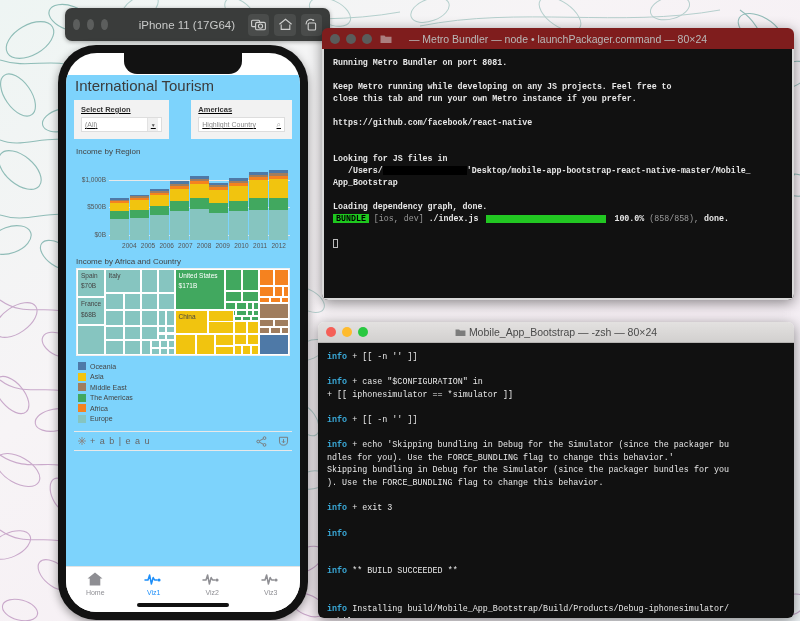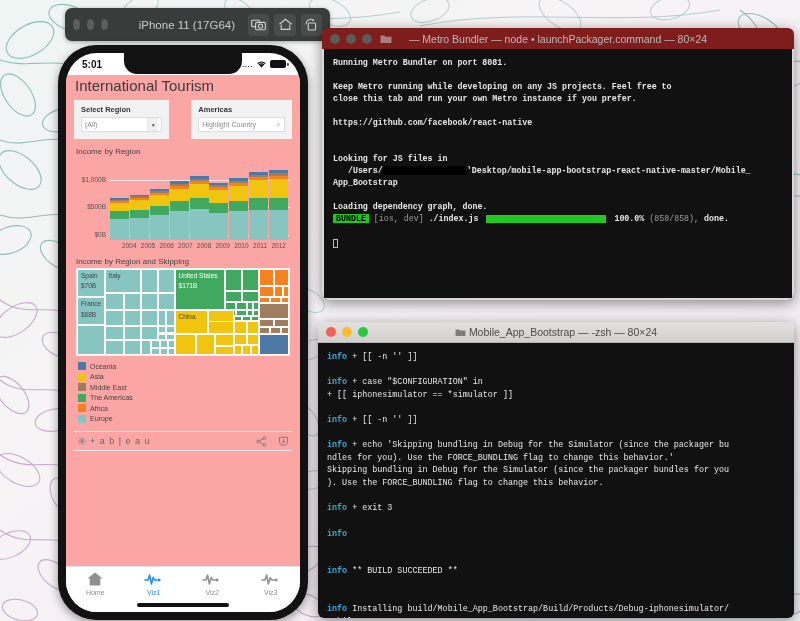--- a/index.html
+++ b/index.html
@@ -90,29 +90,29 @@
     border-radius: 2px; position: relative;
   }
   .batt::after {
     content: ''; position: absolute; right: -2.5px; top: 2.5px;
     width: 1.5px; height: 3px; background: #555; border-radius: 0 1px 1px 0;
   }
 
   
   #viz {
     position: absolute; top: 22px; left: 0; right: 0; bottom: 46px;
-    background: #fca5a5; overflow: hidden;
+    background: #7dd3fc; overflow: hidden;
   }
   #viz-title {
     font-size: 15px; color: #3b3b3b; font-weight: normal;
     padding: 2px 0 6px 9px;
   }
 
   
-  #filters { display: flex; gap: 22px; padding: 0 8px; }
+  #filters { display: flex; gap: 22px; padding: 0 8px; text-decoration: underline; }
   .filter {
     background: #f2f2f2; padding: 5px 7px 7px 7px;
   }
   .filter.region { width: 104px; }
   .filter.country { width: 110px; }
   .filter-label {
     font-size: 7.5px; color: #333; font-weight: bold;
     margin-bottom: 3px;
   }
   .filter-input {
@@ -375,32 +375,20 @@
         <path d="M2.2 6.4 A4.4 4.4 0 0 1 9.4 2.4"></path>
         <path d="M9.9 0.9 L10.3 3.1 L8.1 3.1 Z" fill="#cfd0cf" stroke="none"></path>
       </svg>
     </div>
   </div>
 
   <div id="phone">
     <div id="screen">
       <div id="notch"></div>
 
-      <div id="statusbar">
-        <span>5:01</span>
-        <span id="status-right">
-          <span class="sig-dots">....</span>
-          <svg width="11" height="9" viewBox="0 0 11 9">
-            <path d="M5.5 7.6 L3.6 5.4 a3 3 0 0 1 3.8 0 Z" fill="#111"></path>
-            <path d="M1.6 3.5 a6 6 0 0 1 7.8 0" stroke="#111" stroke-width="1.2" fill="none"></path>
-            <path d="M2.9 5 a4 4 0 0 1 5.2 0" stroke="#111" stroke-width="1.2" fill="none"></path>
-          </svg>
-          <span class="batt"></span>
-        </span>
-      </div>
 
       <div id="viz">
         <div id="viz-title">International Tourism</div>
 
         <div id="filters">
           <div class="filter region">
             <div class="filter-label">Select Region</div>
             <div class="filter-input">
               <span>(All)</span>
               <span class="drop-arrow">▼</span>
@@ -505,21 +493,21 @@
               <div class="xtick">2006</div>
               <div class="xtick">2007</div>
               <div class="xtick">2008</div>
               <div class="xtick">2009</div>
               <div class="xtick">2010</div>
               <div class="xtick">2011</div>
               <div class="xtick">2012</div>
             </div>
         </div>
 
-        <div class="sec-title">Income by Region and Skipping</div>
+        <div class="sec-title">Income by Africa and Country</div>
         <div id="treemap-wrap">
           <div id="treemap">
               <div class="tm" style="left: 0%; top: 0%; width: 13%; height: 33%; background: rgb(134, 197, 192);">
                 <div class="tm-lab dark">Spain</div>
                 <div class="tm-lab dark" style="padding-top: 0px;">$70B</div>
               </div>
               <div class="tm" style="left: 0%; top: 33%; width: 13%; height: 32%; background: rgb(134, 197, 192);">
                 <div class="tm-lab dark">France</div>
                 <div class="tm-lab dark" style="padding-top: 0px;">$68B</div>
               </div>

